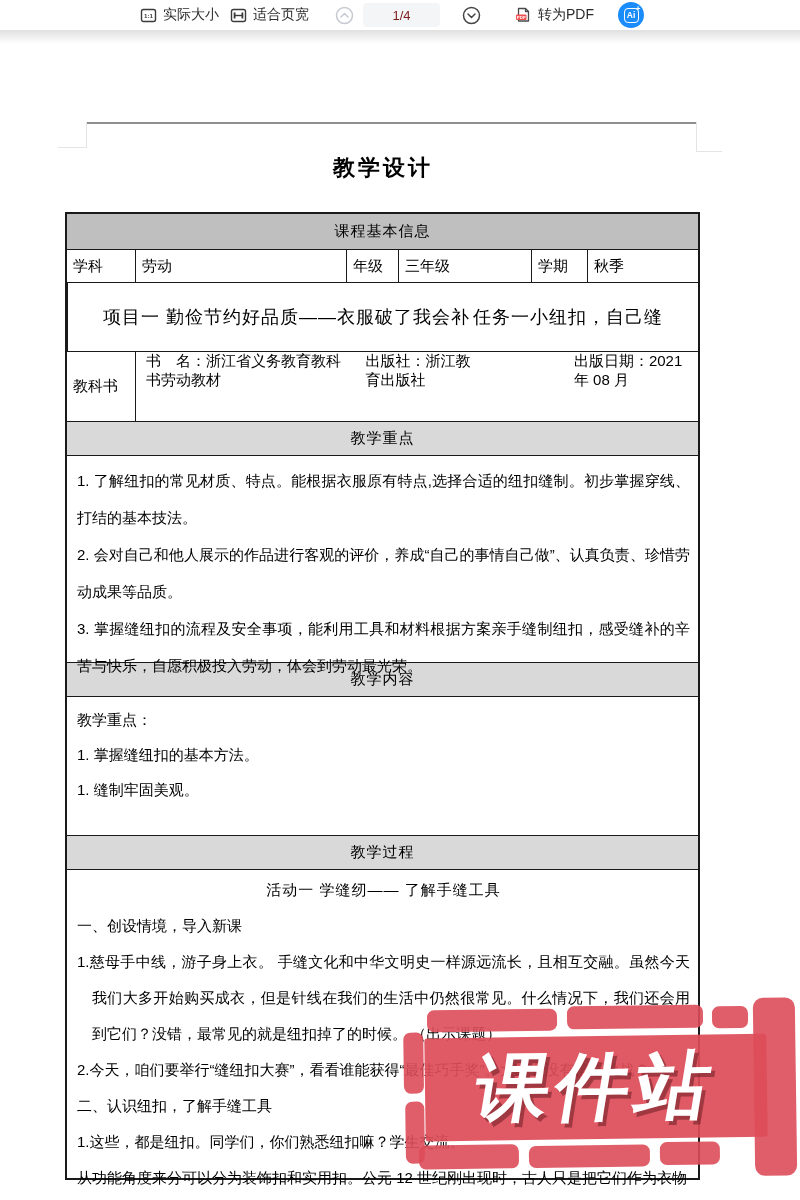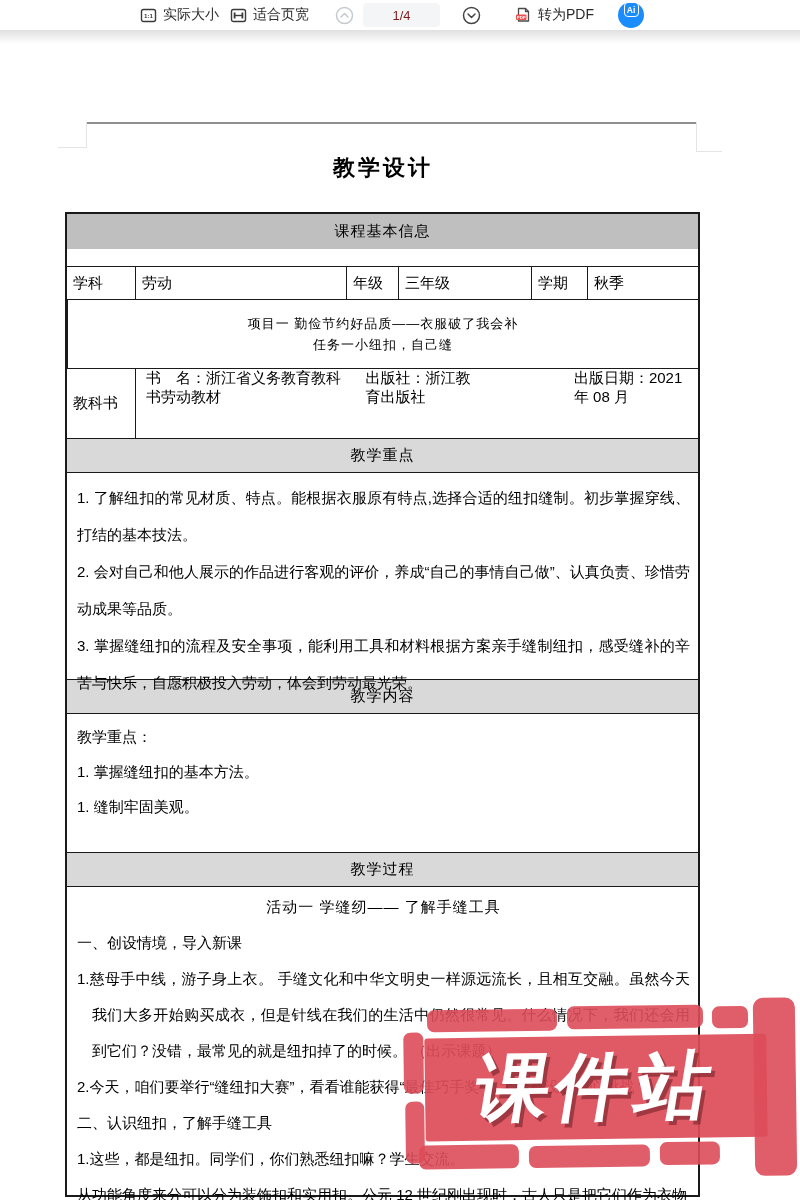--- a/index.html
+++ b/index.html
@@ -12,21 +12,21 @@
   .toolbar-shadow { position:absolute; left:0; top:30px; width:800px; height:14px;
     background:linear-gradient(to bottom, rgba(0,0,0,0.12), rgba(0,0,0,0)); z-index:59; }
   .titem { position:absolute; top:0; height:30px; display:flex; align-items:center; gap:6px;
            font-size:14px; color:#2b2b2b; cursor:pointer; }
   .ticon { display:flex; align-items:center; }
   .pagepill { position:absolute; left:363px; top:3px; width:77px; height:24px; background:#f4f5f7;
               border-radius:4px; font-size:13px; color:#7f1d1d; display:flex; align-items:center;
               justify-content:center; }
   .circ { position:absolute; top:6px; width:19px; height:19px; }
   .ai-btn { position:absolute; left:618px; top:2px; width:26px; height:26px; border-radius:50%;
-            background:#1a8cfb; display:flex; justify-content:center; cursor:pointer; }
+            background:#1a8cfb; display:flex; align-items:center; justify-content:center; cursor:pointer; }
   .ai-inner { width:15px; height:15px; border:1.4px solid #fff; border-radius:4px; color:#fff;
               font-size:8.5px; font-weight:bold; display:flex; align-items:center; justify-content:center;
               position:relative; }
   .ai-plus { position:absolute; right:-3px; top:-5px; color:#fff; font-size:8px; font-weight:bold; }
 
   
   .pb-dark { position:absolute; left:87px; top:122px; width:610px; height:2px; background:#8f8f8f; }
   .pb-light { position:absolute; background:#e4e4e4; }
 
   
@@ -41,24 +41,24 @@
   .bl { border-left:1.5px solid #1a1a1a; }
   .hdr { height:34px; align-items:center; justify-content:center; display:flex;
          background:#d9d9d9; letter-spacing:1px; }
   .hdr-dark { background:#bfbfbf; height:35px; }
   .w-lbl { width:68px; flex:none; }
   .w-subj { width:211px; flex:none; }
   .w-gl { width:52px; flex:none; }
   .w-gv { width:133px; flex:none; }
   .w-tl { width:56px; flex:none; }
   .grow { flex:1; }
-  .r-info { height:33px;margin-top:17px; }
+  .r-info { height:33px; }
   .r-topic { height:69px; }
-  .topic-cell { flex-direction:column; justify-content:center; align-items:center; gap:3px;
-                font-size:13px; letter-spacing:1px; }
+  .topic-cell { justify-content:center; align-items:center; gap:3px;
+                font-size:18px; letter-spacing:1px; }
   .r-book { height:70px; }
   .book-cell { justify-content:center; align-items:flex-start; gap:12px;
                padding-left:10px; }
   .book-line2 { display:flex; }
   .book-date { margin-left:92px; }
   .block { display:block; padding:6px 8px 0 10px; }
   .goals { height:207px; line-height:37px; text-align:justify; }
   .goals p { margin:0; }
   .content-block { height:139px; line-height:35px; padding-top:5px; }
   .process-block { height:309px; line-height:36px; padding-top:2px; }

